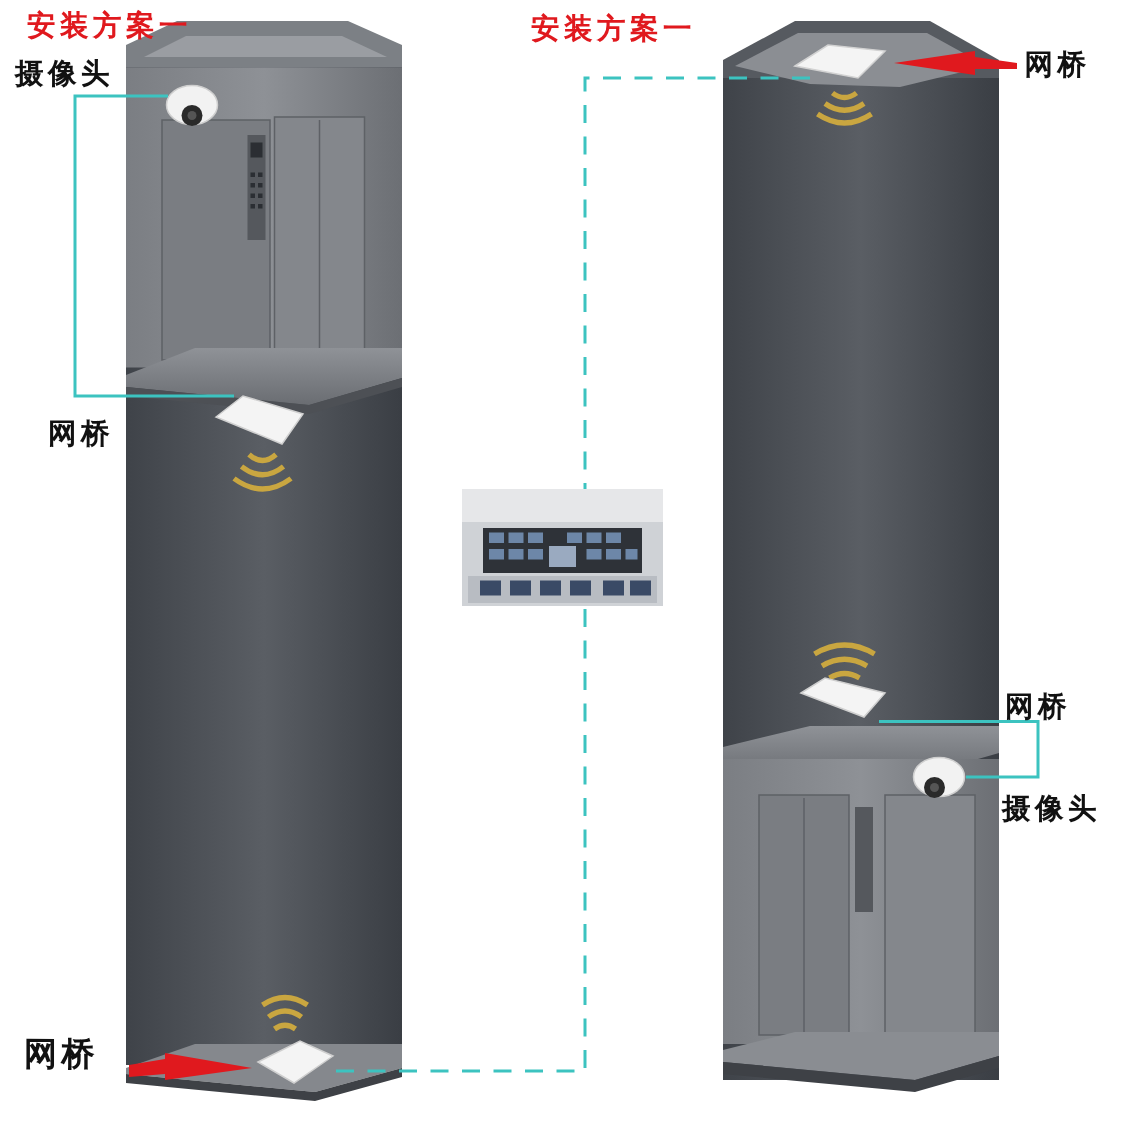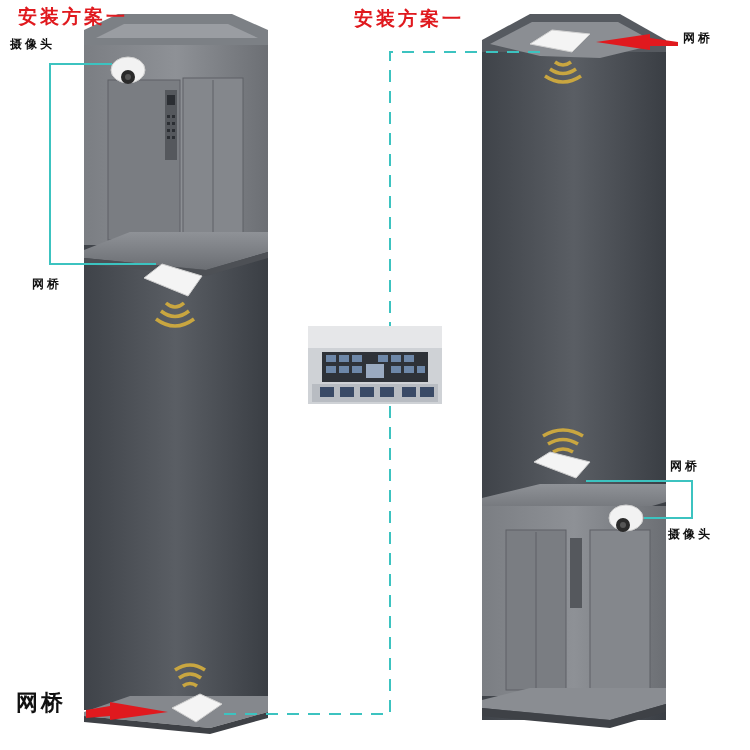--- a/index.html
+++ b/index.html
@@ -1,19 +1,19 @@
 <!DOCTYPE html>
 <html><head>
 <meta charset="utf-8">
 <style>
   html,body{margin:0;padding:0;background:#ffffff;}
   body{width:750px;height:750px;position:relative;overflow:hidden;font-family:"DejaVu Sans","Liberation Sans",sans-serif;}
   .abs{position:absolute;text-align:right;}
   .title{color:#e0191e;font-weight:bold;font-size:19px;letter-spacing:3px;white-space:nowrap;}
-  .label{color:#111;font-weight:bold;font-size:12px;letter-spacing:3px;white-space:nowrap;}
+  .label{color:#111;font-weight:bold;font-size:19px;letter-spacing:3px;white-space:nowrap;}
   .label-big{font-size:22px;}
   svg{position:absolute;left:0;top:0;}
 </style>
 </head>
 <body>
 
 <svg width="750" height="750" viewBox="0 0 750 750">
   <defs>
     <linearGradient id="shaftGrad" x1="0" x2="1" y1="0" y2="0">
       <stop offset="0" stop-color="#3f4349"></stop>

